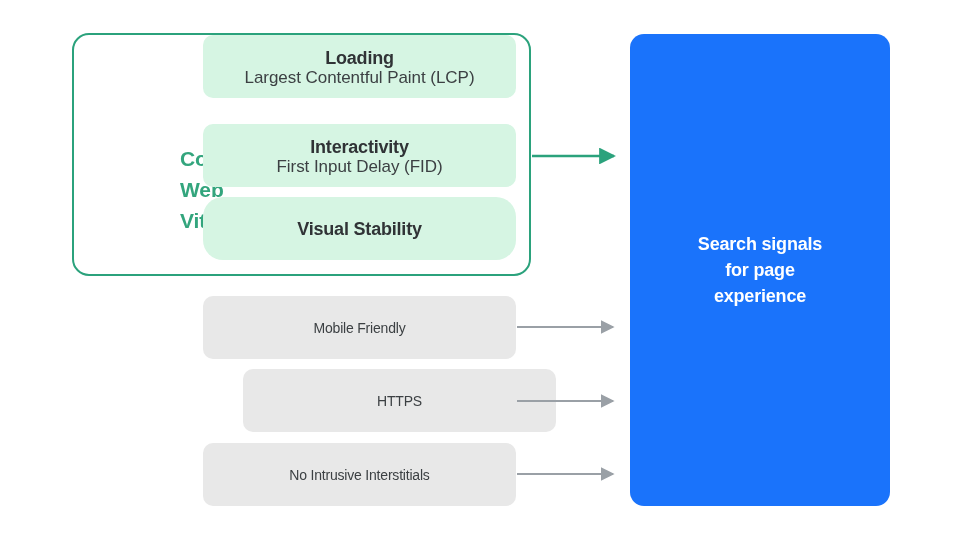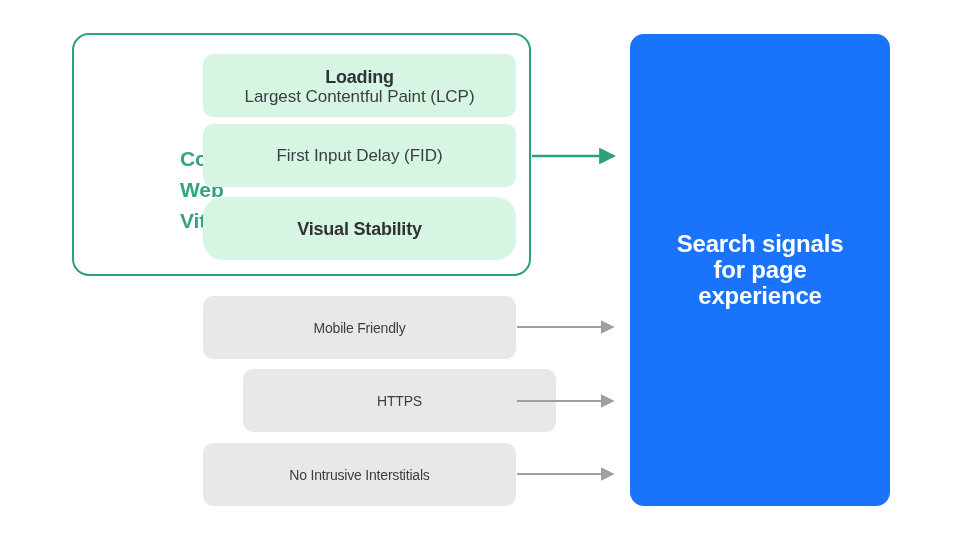--- a/index.html
+++ b/index.html
@@ -57,21 +57,21 @@
     width: 313px;
     height: 63px;
     background: #d6f5e3;
     border-radius: 10px;
     box-sizing: border-box;
     display: flex;
     flex-direction: column;
     align-items: center;
     justify-content: center;
   }
-  .vital-card.v0 { top: 54px; }
+  .vital-card.v0 { top: 35px; }
   .vital-card.v1 { top: 124px; }
   .vital-card.v2 { top: 197px; border-radius: 20px; }
 
   .vital-title {
     font-size: 18px;
     font-weight: bold;
     color: #303336;
     line-height: 22px;
     letter-spacing: -0.2px;
   }
@@ -115,21 +115,21 @@
     width: 260px;
     height: 472px;
     background: #1a73fb;
     border-radius: 14px;
     display: flex;
     align-items: center;
     justify-content: center;
   }
   .blue-panel-text {
     color: #ffffff;
-    font-size: 24px;
+    font-size: 18px;
     font-weight: bold;
     line-height: 26px;
     text-align: center;
     letter-spacing: -0.2px;
     white-space: pre-line;
   }
 
   
   #arrows {
     position: absolute;
@@ -149,20 +149,21 @@
 Web
 Vitals</div>
   </div>
 
   <div class="vital-card v0">
     <div class="vital-title">Loading</div>
     <div class="vital-sub">Largest Contentful Paint (LCP)</div>
   </div>
 
   <div class="vital-card v1">
+    <div class="vital-title">Interactivity</div>
     <div class="vital-sub">First Input Delay (FID)</div>
   </div>
 
   <div class="vital-card v2">
     <div class="vital-title">Visual Stability</div>
   </div>
 
   <div class="signal-box s0">
     <div class="signal-label">Mobile Friendly</div>
   </div>

